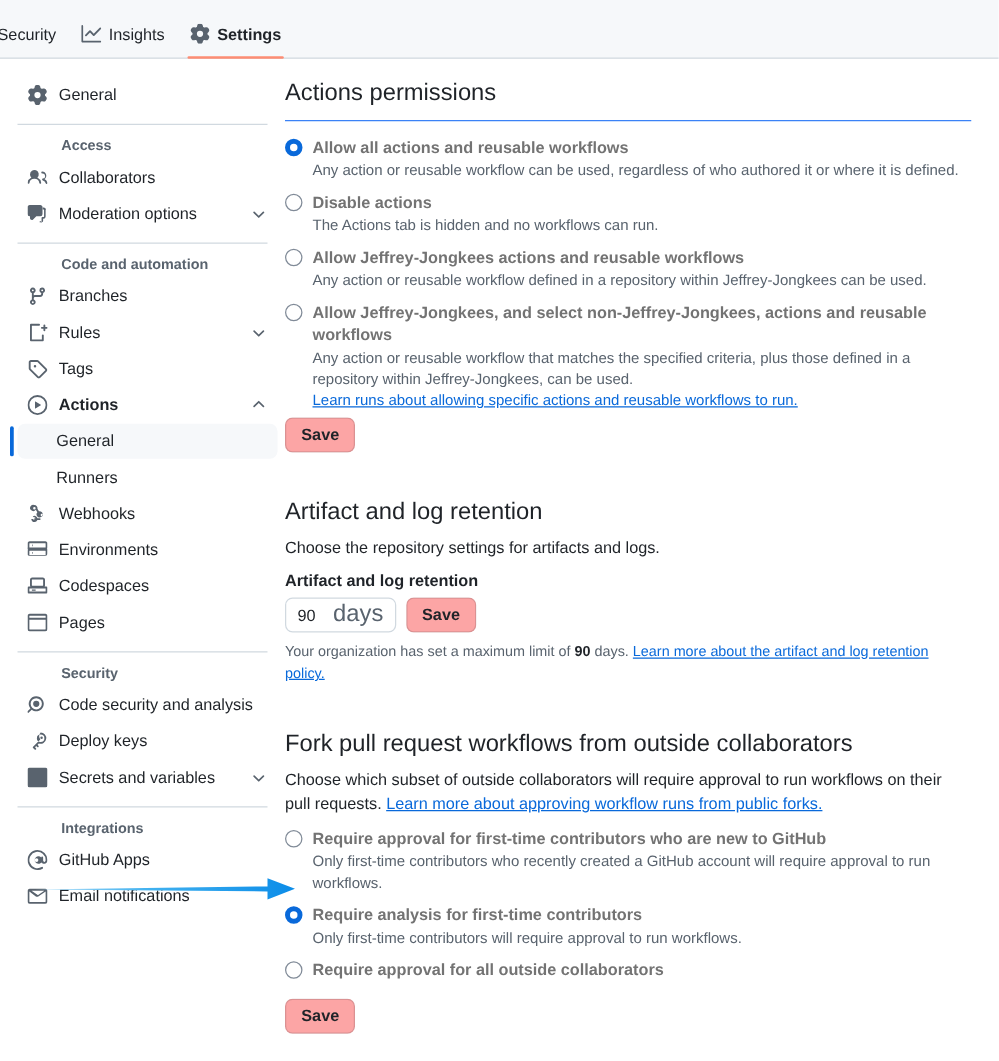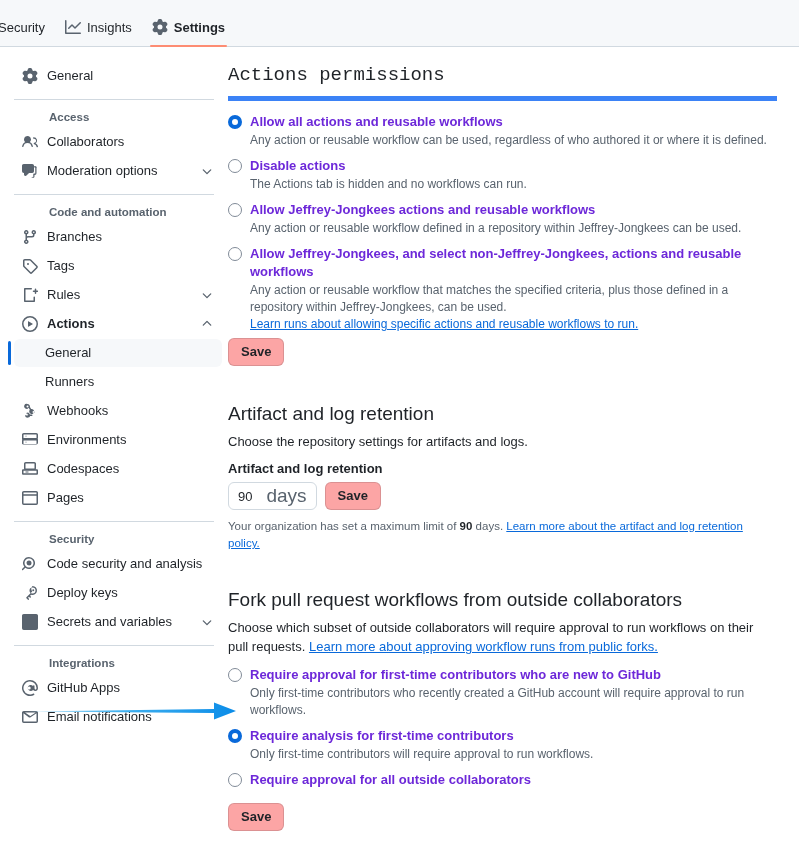--- a/index.html
+++ b/index.html
@@ -101,30 +101,30 @@
     width: 3px; border-radius: 6px;
     background: #0969da;
   }
 
   
   .sec-title {
     font-size: 19px; font-weight: 400; color: #1f2328;
     line-height: 28px;
     margin: 0 0 4px 0;
   }
-  .sec-title.ruled { border-bottom: 5px solid #3b82f6; padding-bottom: 7px; margin-bottom: 12px; font-family: Liberation Mono, monospace; }
+  .sec-title.ruled { border-bottom: 1px solid #3b82f6; padding-bottom: 7px; margin-bottom: 12px; }
   .sec { margin-bottom: 0; }
   .sec-gap-lg { height: 34px; }
 
   .para { font-size: 13px; color: #1f2328; line-height: 19px; margin: 2px 0 10px 0; max-width: 530px; }
   a.lnk { color: #0969da; text-decoration: underline; cursor: pointer; }
 
   .opt { display: flex; align-items: flex-start; gap: 8px; margin-top: 2px; }
   .opt-body { flex: 1; }
-  .opt-label { font-size: 13px; font-weight: 600; color: #6d28d9; line-height: 18px; padding-top: 0px; }
+  .opt-label { font-size: 13px; font-weight: 600; color: #737373; line-height: 18px; padding-top: 0px; }
   .opt-desc { font-size: 12px; color: #59636e; line-height: 17px; margin: 1px 0 6px 0; max-width: 525px; }
   .opt-desc.tight { margin-bottom: 5px; }
 
   .radio {
     width: 14px; height: 14px; flex: 0 0 14px;
     border-radius: 50%;
     border: 1px solid #818b98;
     background: #fff;
     margin-top: 2px;
     cursor: pointer;
@@ -251,38 +251,38 @@
         <svg viewBox="0 0 16 16" fill="currentColor">
             <path d="M9.5 3.25a2.25 2.25 0 1 1 3 2.122V6A2.5 2.5 0 0 1 10 8.5H6a1 1 0 0 0-1 1v1.128a2.251 2.251 0 1 1-1.5 0V5.372a2.25 2.25 0 1 1 1.5 0v1.836A2.493 2.493 0 0 1 6 7h4a1 1 0 0 0 1-1v-.628A2.25 2.25 0 0 1 9.5 3.25Zm-6 0a.75.75 0 1 0 1.5 0 .75.75 0 0 0-1.5 0Zm8.25-.75a.75.75 0 1 0 0 1.5.75.75 0 0 0 0-1.5ZM4.25 12a.75.75 0 1 0 0 1.5.75.75 0 0 0 0-1.5Z"></path>
           </svg>
       </span>
       <span class="nlabel">Branches</span>
     </div>
 
     <div class="nav-item">
       <span class="nicon">
         <svg viewBox="0 0 16 16" fill="currentColor">
-            <path d="M1 7.775V2.75C1 1.784 1.784 1 2.75 1h5.025c.464 0 .91.184 1.238.513l6.25 6.25a1.75 1.75 0 0 1 0 2.474l-5.026 5.026a1.75 1.75 0 0 1-2.474 0l-6.25-6.25A1.752 1.752 0 0 1 1 7.775Zm1.5 0c0 .066.026.13.073.177l6.25 6.25a.25.25 0 0 0 .354 0l5.025-5.025a.25.25 0 0 0 0-.354l-6.25-6.25a.25.25 0 0 0-.177-.073H2.75a.25.25 0 0 0-.25.25ZM6 5a1 1 0 1 1 0 2 1 1 0 0 1 0-2Z"></path>
-          </svg>
-      </span>
-      <span class="nlabel">Tags</span>
-    </div>
-
-    <div class="nav-item">
-      <span class="nicon">
-        <svg viewBox="0 0 16 16" fill="currentColor">
             <path d="M2.75 1h6.5a.75.75 0 0 1 0 1.5H3.5v11h8v-3.25a.75.75 0 0 1 1.5 0v4A.75.75 0 0 1 12.25 15h-9.5a.75.75 0 0 1-.75-.75V1.75A.75.75 0 0 1 2.75 1Zm10 2.5V2.25a.75.75 0 0 1 1.5 0V3.5h1.25a.75.75 0 0 1 0 1.5H14.25v1.25a.75.75 0 0 1-1.5 0V5H11.5a.75.75 0 0 1 0-1.5h1.25Z"></path>
           </svg>
       </span>
       <span class="nlabel">Rules</span>
       <span class="chev">
         <svg viewBox="0 0 16 16" fill="currentColor">
             <path d="M12.78 6.22a.75.75 0 0 1 0 1.06l-4.25 4.25a.75.75 0 0 1-1.06 0L3.22 7.28a.75.75 0 0 1 1.06-1.06L8 9.94l3.72-3.72a.75.75 0 0 1 1.06 0Z"></path>
           </svg>
       </span>
+    </div>
+
+    <div class="nav-item">
+      <span class="nicon">
+        <svg viewBox="0 0 16 16" fill="currentColor">
+            <path d="M1 7.775V2.75C1 1.784 1.784 1 2.75 1h5.025c.464 0 .91.184 1.238.513l6.25 6.25a1.75 1.75 0 0 1 0 2.474l-5.026 5.026a1.75 1.75 0 0 1-2.474 0l-6.25-6.25A1.752 1.752 0 0 1 1 7.775Zm1.5 0c0 .066.026.13.073.177l6.25 6.25a.25.25 0 0 0 .354 0l5.025-5.025a.25.25 0 0 0 0-.354l-6.25-6.25a.25.25 0 0 0-.177-.073H2.75a.25.25 0 0 0-.25.25ZM6 5a1 1 0 1 1 0 2 1 1 0 0 1 0-2Z"></path>
+          </svg>
+      </span>
+      <span class="nlabel">Tags</span>
     </div>
 
     <div class="nav-item bold">
       <span class="nicon">
         <svg viewBox="0 0 16 16" fill="currentColor">
             <path d="M8 0a8 8 0 1 1 0 16A8 8 0 0 1 8 0ZM1.5 8a6.5 6.5 0 1 0 13 0 6.5 6.5 0 0 0-13 0Zm4.879-2.773 4.264 2.559a.25.25 0 0 1 0 .428l-4.264 2.559A.25.25 0 0 1 6 10.559V5.442a.25.25 0 0 1 .379-.215Z"></path>
           </svg>
       </span>
       <span class="nlabel">Actions</span>
       <span class="chev">

